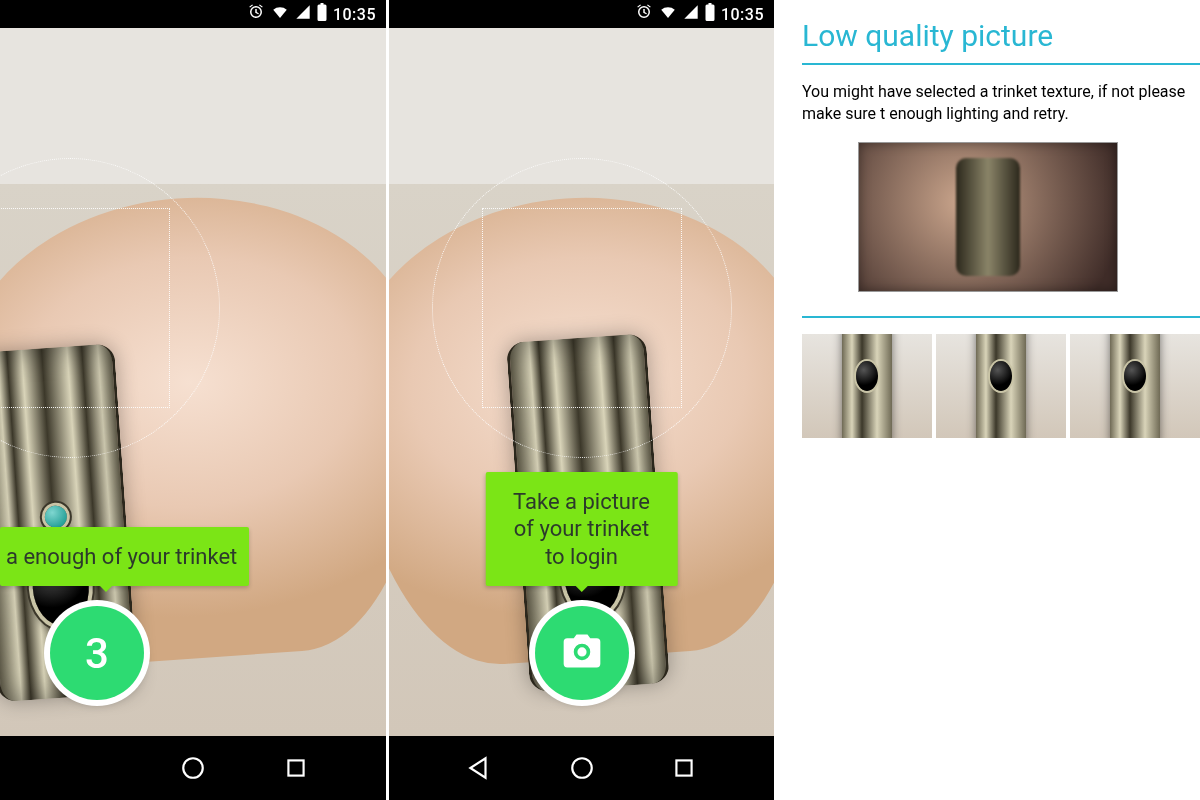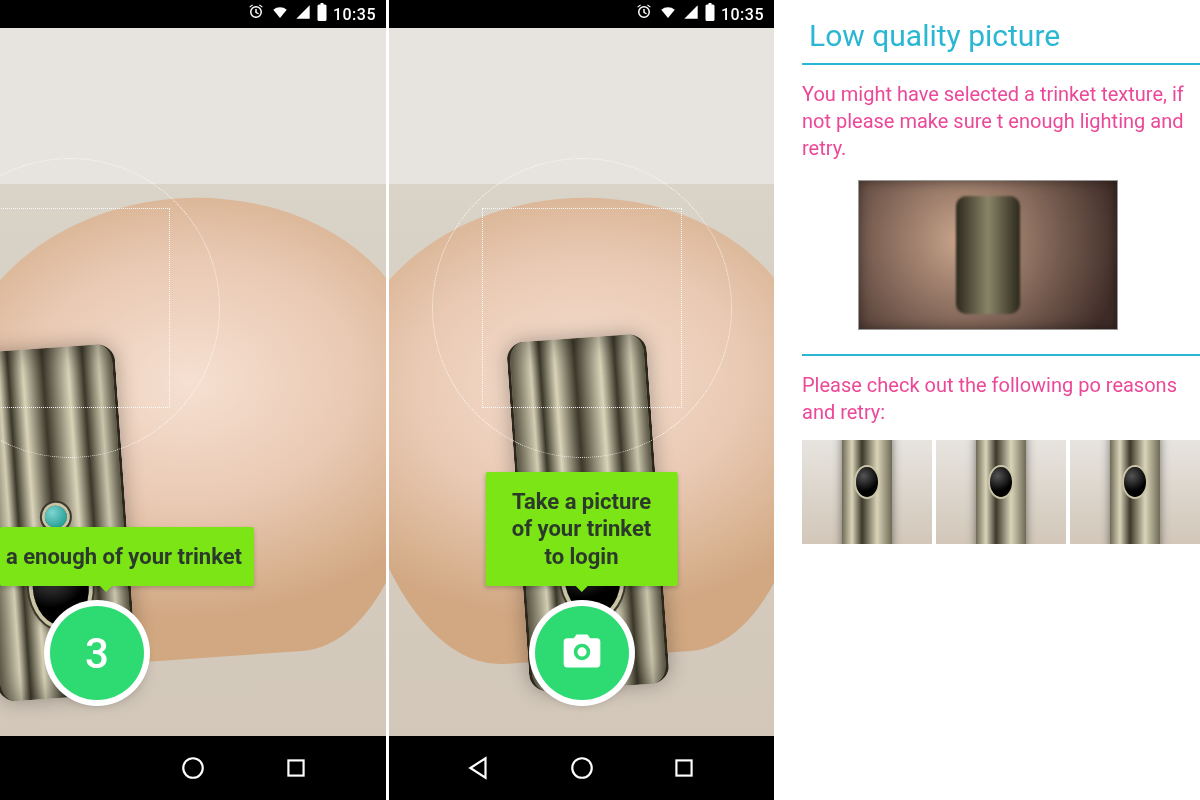--- a/index.html
+++ b/index.html
@@ -104,21 +104,21 @@
   .phone1 .focus-rect { left: -30px; }
   .phone2 .focus-rect { left: 50%; transform: translateX(-50%); }
   
   .hint {
     position: absolute;
     left: 50%; transform: translateX(-50%);
     bottom: 150px;
     background: #7be516;
     color: #2c3a2c;
     font-size: 22px;
-    font-weight: 700;
+    font-weight: 400;
     padding: 16px 20px;
     border-radius: 2px;
     max-width: 320px;
     text-align: center;
     line-height: 1.25;
     box-shadow: 0 2px 4px rgba(0,0,0,.2);
   }
   .phone1 .hint { left: 0; transform: none; padding-left: 6px; padding-right: 12px; max-width: 320px; bottom: 150px; }
   .hint::after{
     content:"";
@@ -163,32 +163,32 @@
     background:#fff;
     color:#333;
     padding: 12px 0 0 26px;
     overflow:hidden;
     font-family: Roboto, "Helvetica Neue", Arial, sans-serif;
   }
   .panel h2 {
     color:#29b7d3;
     font-weight:400;
     font-size:30px;
-    margin: 6px 0 10px 7px;
+    margin: 6px 0 10px 0;
   }
   .panel hr {
     border:none;
     border-top:2px solid #29b7d3;
     margin: 0 0 16px 0;
     width: 100%;
   }
   .panel p, .panel li {
-    font-size:20px;
+    font-size:16px;
     line-height:1.35;
-    color:#ec4899;
+    color:#000000;
   }
   .panel ol { list-style: decimal inside; margin-top: 6px; }
   .thumb-big {
     width: 260px; height: 150px;
     margin: 18px 0 24px 56px;
     background: radial-gradient(circle at 40% 40%, #caa58c 0%, #3f2c28 90%);
     border: 1px solid #999;
     position: relative;
     box-shadow: 0 0 12px rgba(0,0,0,.4) inset;
   }
@@ -353,19 +353,18 @@
   </div>
 </div>
 
 <div class="panel">
   <h2>Low quality picture</h2>
   <hr>
   <p>You might have selected a trinket texture, if not please make sure t enough  lighting and retry.</p>
   <div class="thumb-big"></div>
 
   <hr>
-  <p>Please check out the following po reasons and retry:</p>
   <div class="thumbs-row">
     <div class="thumb-small"></div>
     <div class="thumb-small"></div>
     <div class="thumb-small"></div>
   </div>
 </div>
 
 </body></html>

